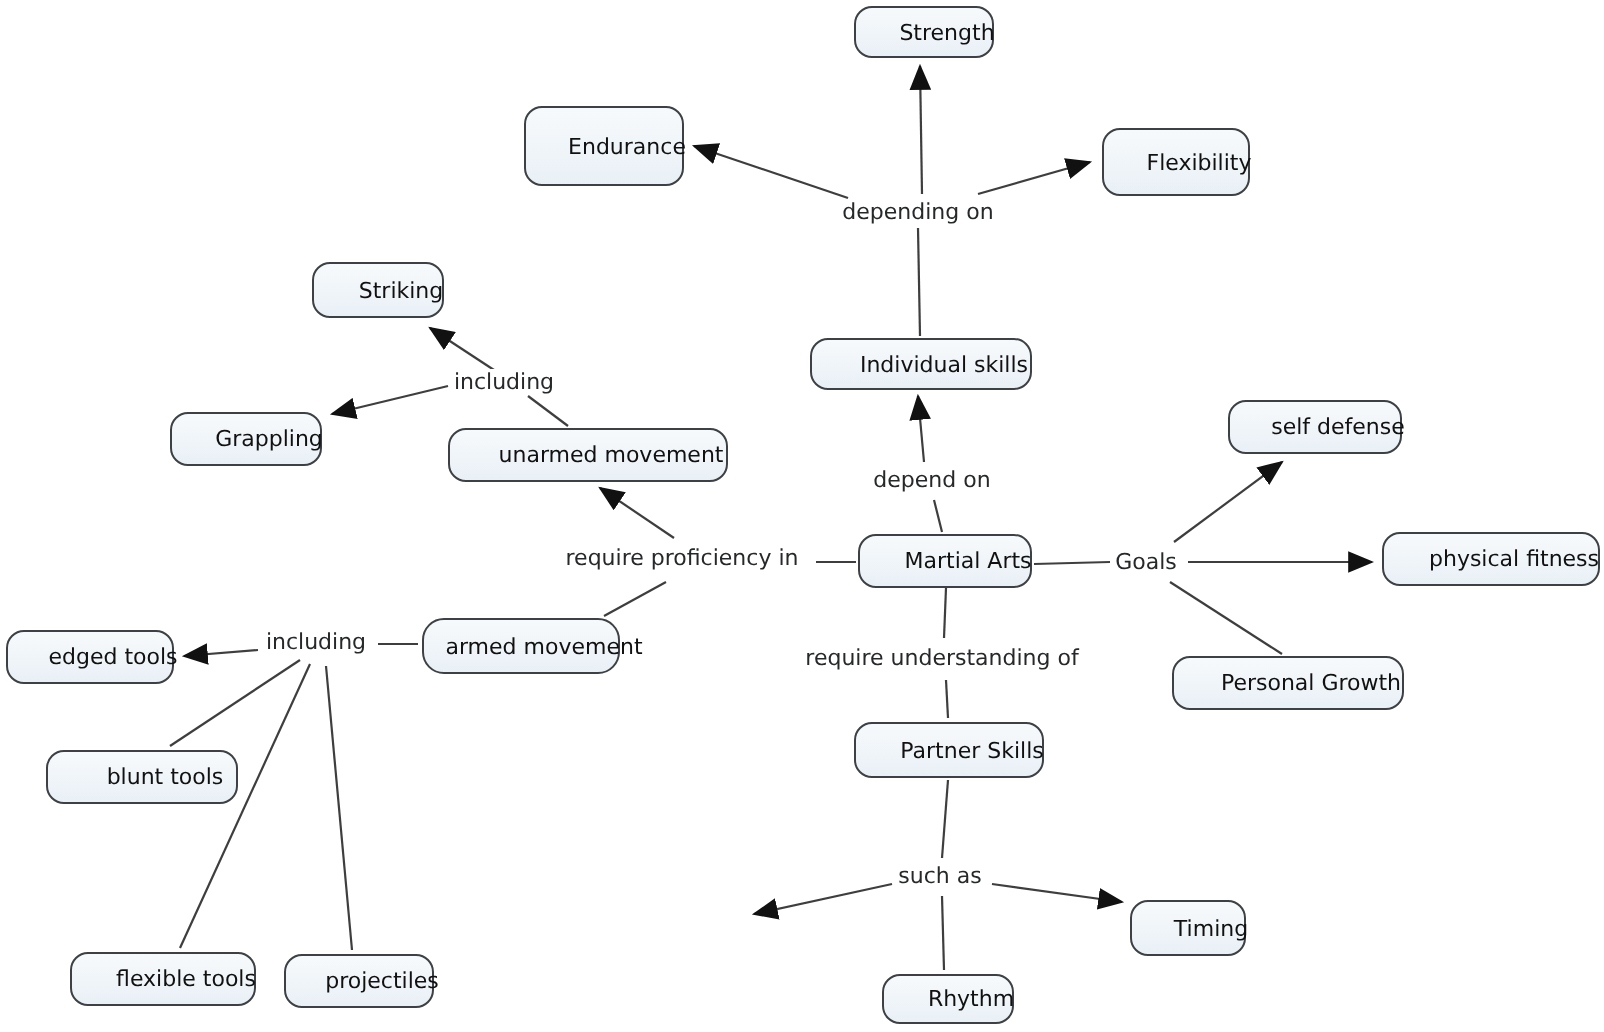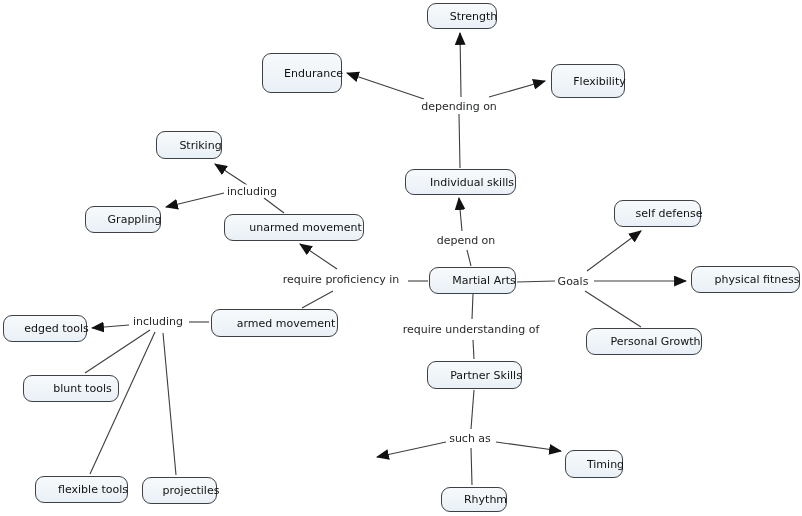--- a/index.html
+++ b/index.html
@@ -86,21 +86,21 @@
   </svg>
 
   <div class="concept" style="left:427px; top:3px; width:70px; height:26px;">Strength</div>
   <div class="concept" style="left:262px; top:53px; width:80px; height:40px;">Endurance</div>
   <div class="concept" style="left:551px; top:52px; width:74px; height:34px;margin-top:12px;">Flexibility</div>
   <div class="concept" style="left:156px; top:131px; width:66px; height:28px;">Striking</div>
   <div class="concept" style="left:405px; top:169px; width:111px; height:26px;">Individual skills</div>
   <div class="concept" style="left:85px; top:206px; width:76px; height:27px;">Grappling</div>
   <div class="concept" style="left:224px; top:214px; width:140px; height:27px;">unarmed movement</div>
   <div class="concept" style="left:429px; top:267px; width:87px; height:27px;">Martial Arts</div>
-  <div class="concept" style="left:211px; top:309px; width:127px; height:28px;">armed movement</div>
+  <div class="concept" style="left:211px; top:309px; width:99px; height:28px;border-radius:11px;">armed movement</div>
   <div class="concept" style="left:3px; top:315px; width:84px; height:27px;">edged tools</div>
   <div class="concept" style="left:23px; top:375px; width:96px; height:27px;">blunt tools</div>
   <div class="concept" style="left:35px; top:476px; width:93px; height:27px;">flexible tools</div>
   <div class="concept" style="left:142px; top:477px; width:75px; height:27px;">projectiles</div>
   <div class="concept" style="left:614px; top:200px; width:87px; height:27px;">self defense</div>
   <div class="concept" style="left:691px; top:266px; width:109px; height:27px;">physical fitness</div>
   <div class="concept" style="left:586px; top:328px; width:116px; height:27px;">Personal Growth</div>
   <div class="concept" style="left:427px; top:361px; width:95px; height:28px;">Partner Skills</div>
   <div class="concept" style="left:565px; top:450px; width:58px; height:28px;">Timing</div>
   <div class="concept" style="left:441px; top:487px; width:66px; height:25px;">Rhythm</div>

